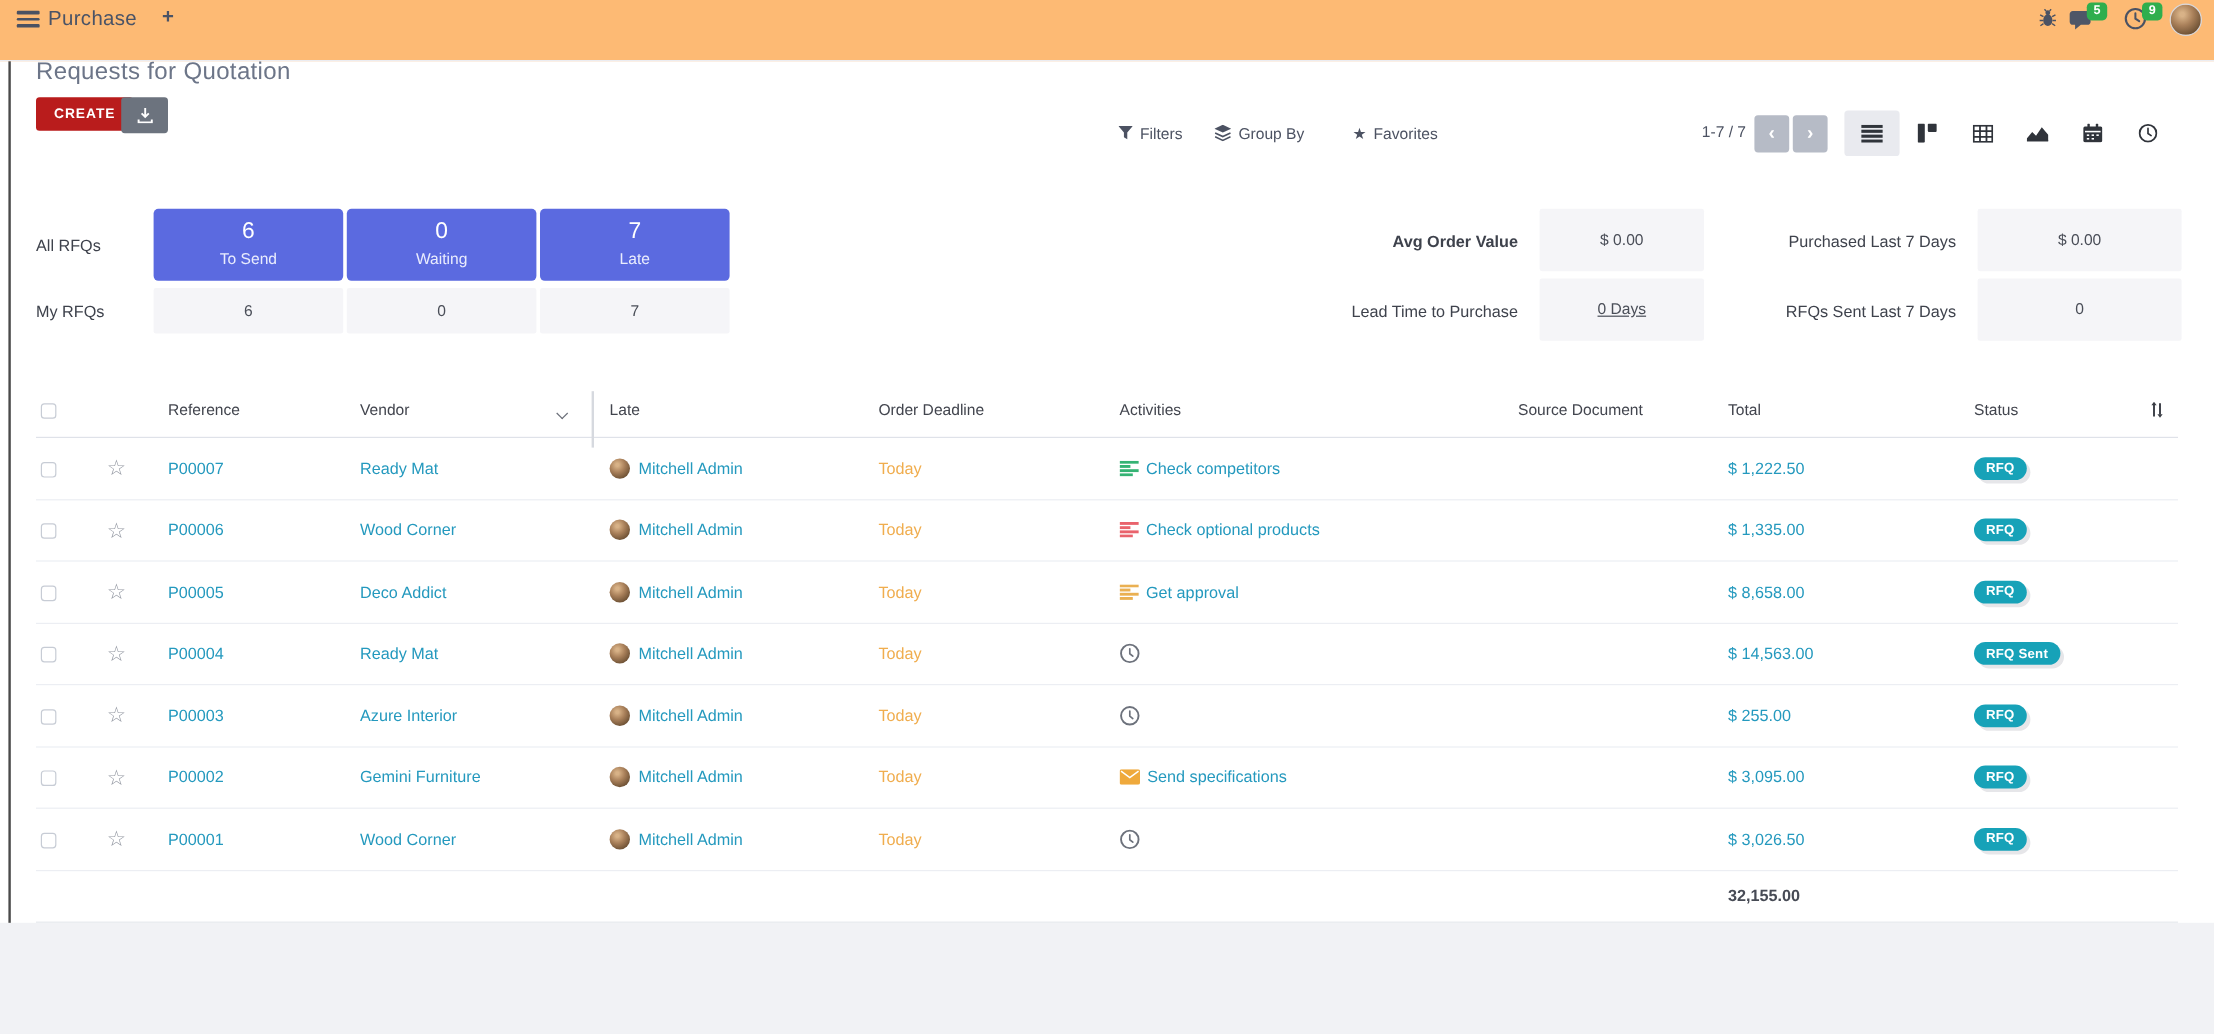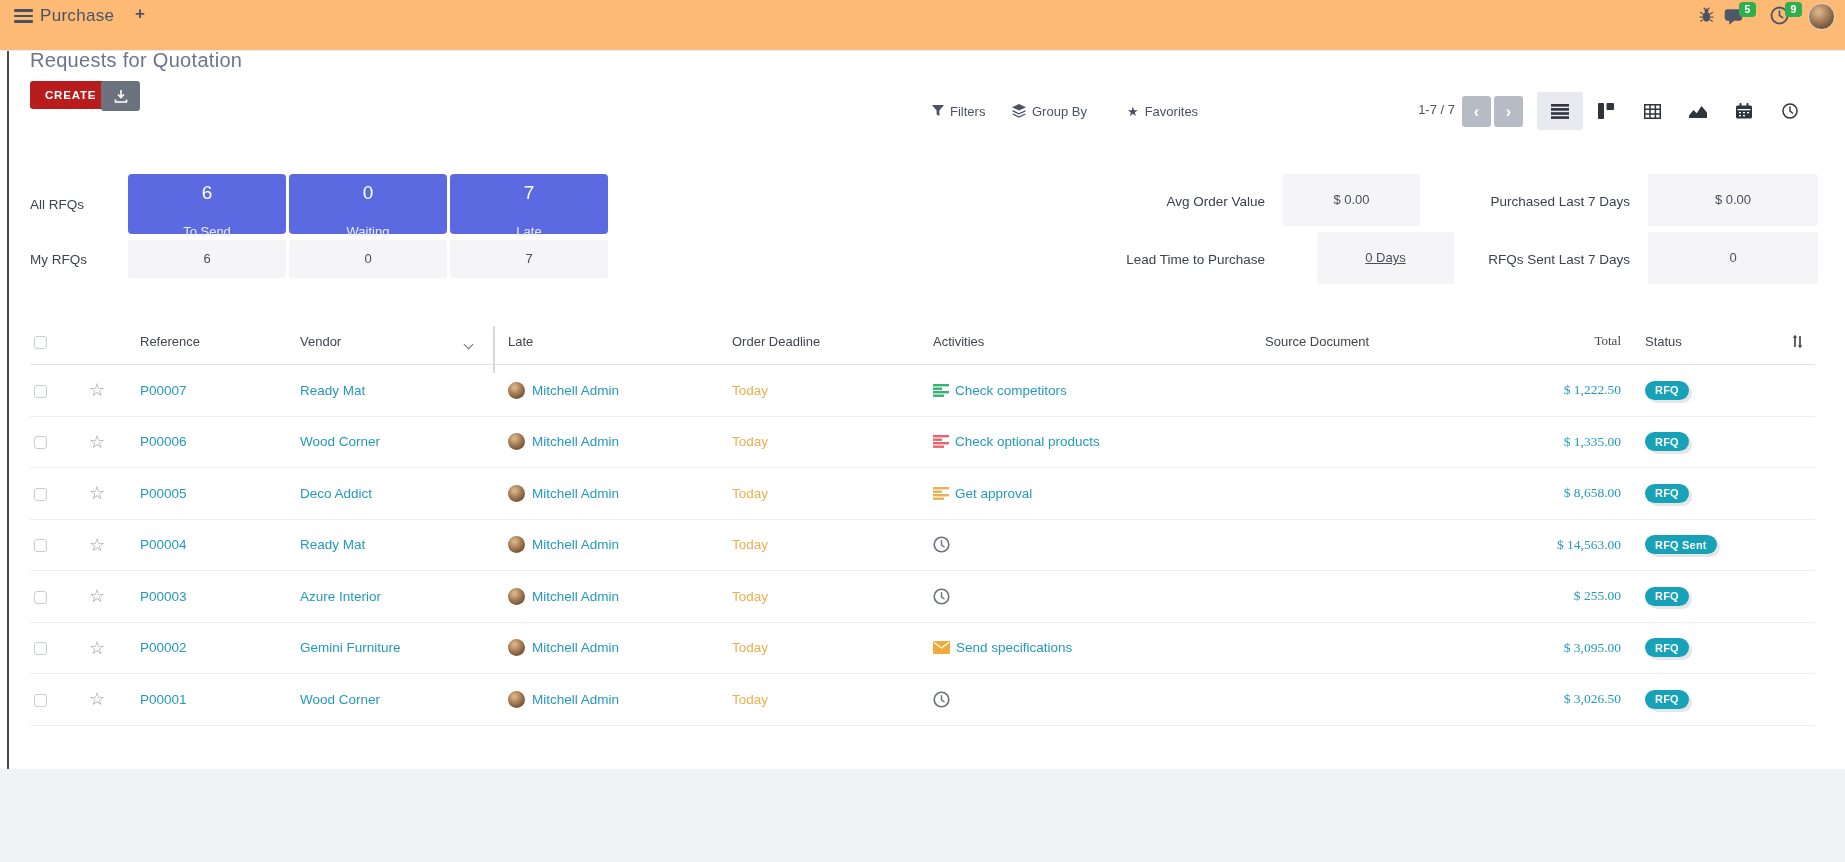--- a/index.html
+++ b/index.html
@@ -62,48 +62,48 @@
     color:#30343b; cursor:pointer; border-radius:3px; }
   .view-btn.active { background:#e9eaef; }
 
   
   .dash-label { position:absolute; font-size:13.5px; color:#3e424c; }
   .lbl-all { left:30px; top:197px;text-align:center; }
   .lbl-my { left:30px; top:252px; }
   .dash-btn { position:absolute; top:174px; width:158px; height:60px; background:#5b6ae0; border-radius:4px;
     color:#fff; text-align:center; cursor:pointer; }
   .dash-btn .cnt { display:block; font-size:19px; margin-top:8px; }
-  .dash-btn .cap { display:block; font-size:13px; margin-top:20px; color:#e9ecfd; }
+  .dash-btn .cap { display:block; font-size:13px; margin-top:4px; color:#e9ecfd; }
   .dash-cell { position:absolute; top:240px; width:158px; height:38px; background:#f5f5f8; border-radius:2px;
     text-align:center; line-height:38px; font-size:13px; color:#4a4e58; cursor:pointer; }
   .db0 { left:128px; } .db1 { left:289px; } .db2 { left:450px; }
 
   .kpi-label { position:absolute; width:230px; text-align:right; font-size:13.5px; color:#3e424c; }
   .kpi-cell { position:absolute; height:52px; background:#f5f5f8; border-radius:2px; text-align:center;
     line-height:52px; font-size:13px; color:#4a4e58; }
-  .kl0 { left:1035px; top:194px; } .kc0 { left:1283px; top:174px; width:137px; }
+  .kl0 { left:1035px; top:194px;font-weight:bold; } .kc0 { left:1283px; top:174px; width:137px; }
   .kl1 { left:1400px; top:194px; } .kc1 { left:1648px; top:174px; width:170px; }
-  .kl2 { left:1035px; top:252px; } .kc2 { left:1317px; top:232px; width:137px;text-decoration:underline; }
+  .kl2 { left:1035px; top:252px; } .kc2 { left:1283px; top:232px; width:137px;text-decoration:underline; }
   .kl3 { left:1400px; top:252px; } .kc3 { left:1648px; top:232px; width:170px; }
 
   
   .list-table { position:absolute; left:30px; top:318px; width:1785px; }
   .trow, .thead, .tfoot { display:flex; align-items:center; }
   .thead { height:47px; border-bottom:1px solid #dfe2e9; font-size:13px; color:#42454e; font-weight:500; }
   .trow { height:51.5px; border-bottom:1px solid #eceef3; font-size:13.5px; }
   .tfoot { height:43px; border-bottom:1px solid #e4e6ec; }
   .c-cb { width:42px; padding-left:4px; }
   .c-star { width:50px; text-align:center; }
   .c-ref { width:160px; padding-left:18px; }
   .c-vendor { width:213px; padding-left:18px; position:relative; }
   .c-buyer { width:222px; padding-left:13px; display:flex; align-items:center; gap:7px; }
   .c-deadline { width:200px; padding-left:15px; }
   .c-activity { width:333px; padding-left:16px; display:flex; align-items:center; gap:6px; }
   .c-source { width:190px; padding-left:15px; }
-  .c-total { width:190px; text-align:right; padding-right:9px;font-family:Liberation Serif, serif; }
+  .c-total { width:190px; text-align:left; padding-right:9px; }
   .c-status { width:150px; padding-left:15px; }
   .c-gear { width:35px; text-align:center; }
   .col-divider { position:absolute; right:0; top:-8px; width:2px; height:47px; background:#d6d9df; }
   .sort-icon { position:absolute; right:22px; top:7px; width:8px; height:8px; }
   .sort-icon::after { content:""; position:absolute; left:0; top:0; width:6px; height:6px;
     border-right:1.5px solid #6b6f79; border-bottom:1.5px solid #6b6f79; transform:rotate(45deg); }
   .cb { display:inline-block; width:13px; height:13px; border:1px solid #c7ccd5; border-radius:3px;
     background:#fff; cursor:pointer; vertical-align:middle; }
   .star { font-size:18px; color:#9499a3; cursor:pointer; line-height:1; }
   a.link { color:#2499be; text-decoration:none; cursor:pointer; }
@@ -486,16 +486,29 @@
             </svg>
           </span>
         <a class="link"></a>
       </div>
       <div class="c-source"></div>
       <div class="c-total"><a class="link">$ 3,026.50</a></div>
       <div class="c-status"><span class="badge-status">RFQ</span></div>
       <div class="c-gear"></div>
     </div>
 
+    <div class="tfoot">
+      <div class="c-cb"></div>
+        <div class="c-star"></div>
+        <div class="c-ref"></div>
+        <div class="c-vendor"></div>
+      <div class="c-buyer"></div>
+        <div class="c-deadline"></div>
+        <div class="c-activity"></div>
+        <div class="c-source"></div>
+      <div class="c-total ftotal">32,155.00</div>
+      <div class="c-status"></div>
+        <div class="c-gear"></div>
+    </div>
   </div>
 
   <div class="bottom-area"></div>
 </div>
 
 </body></html>

